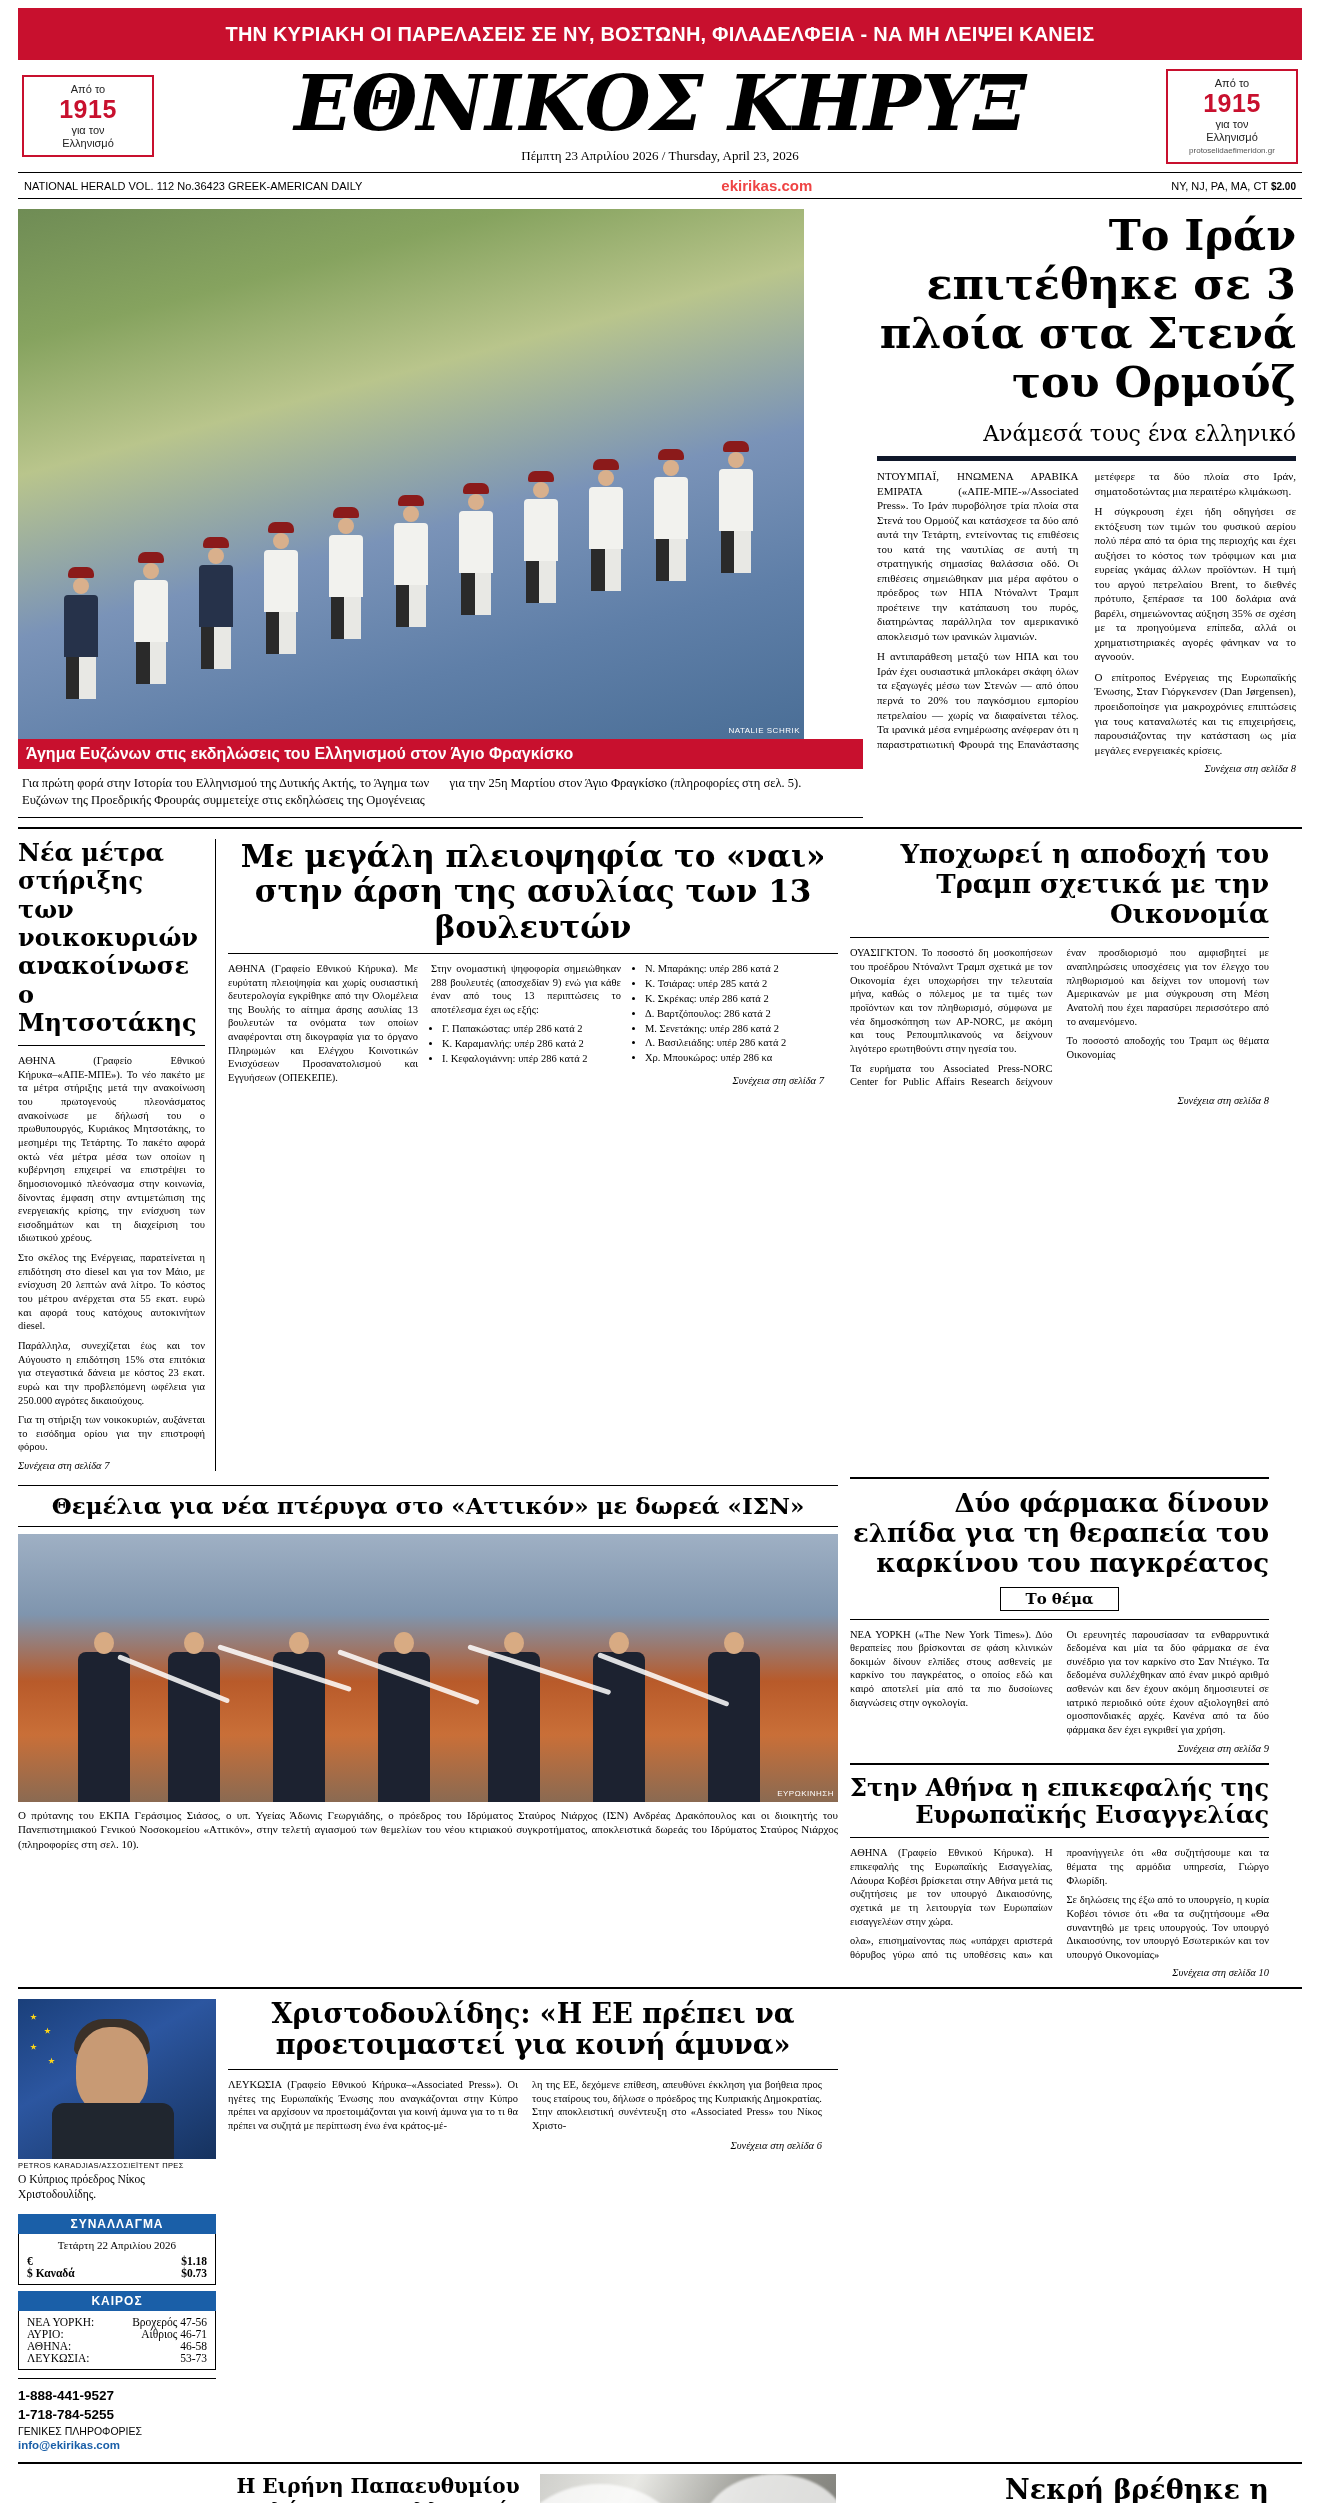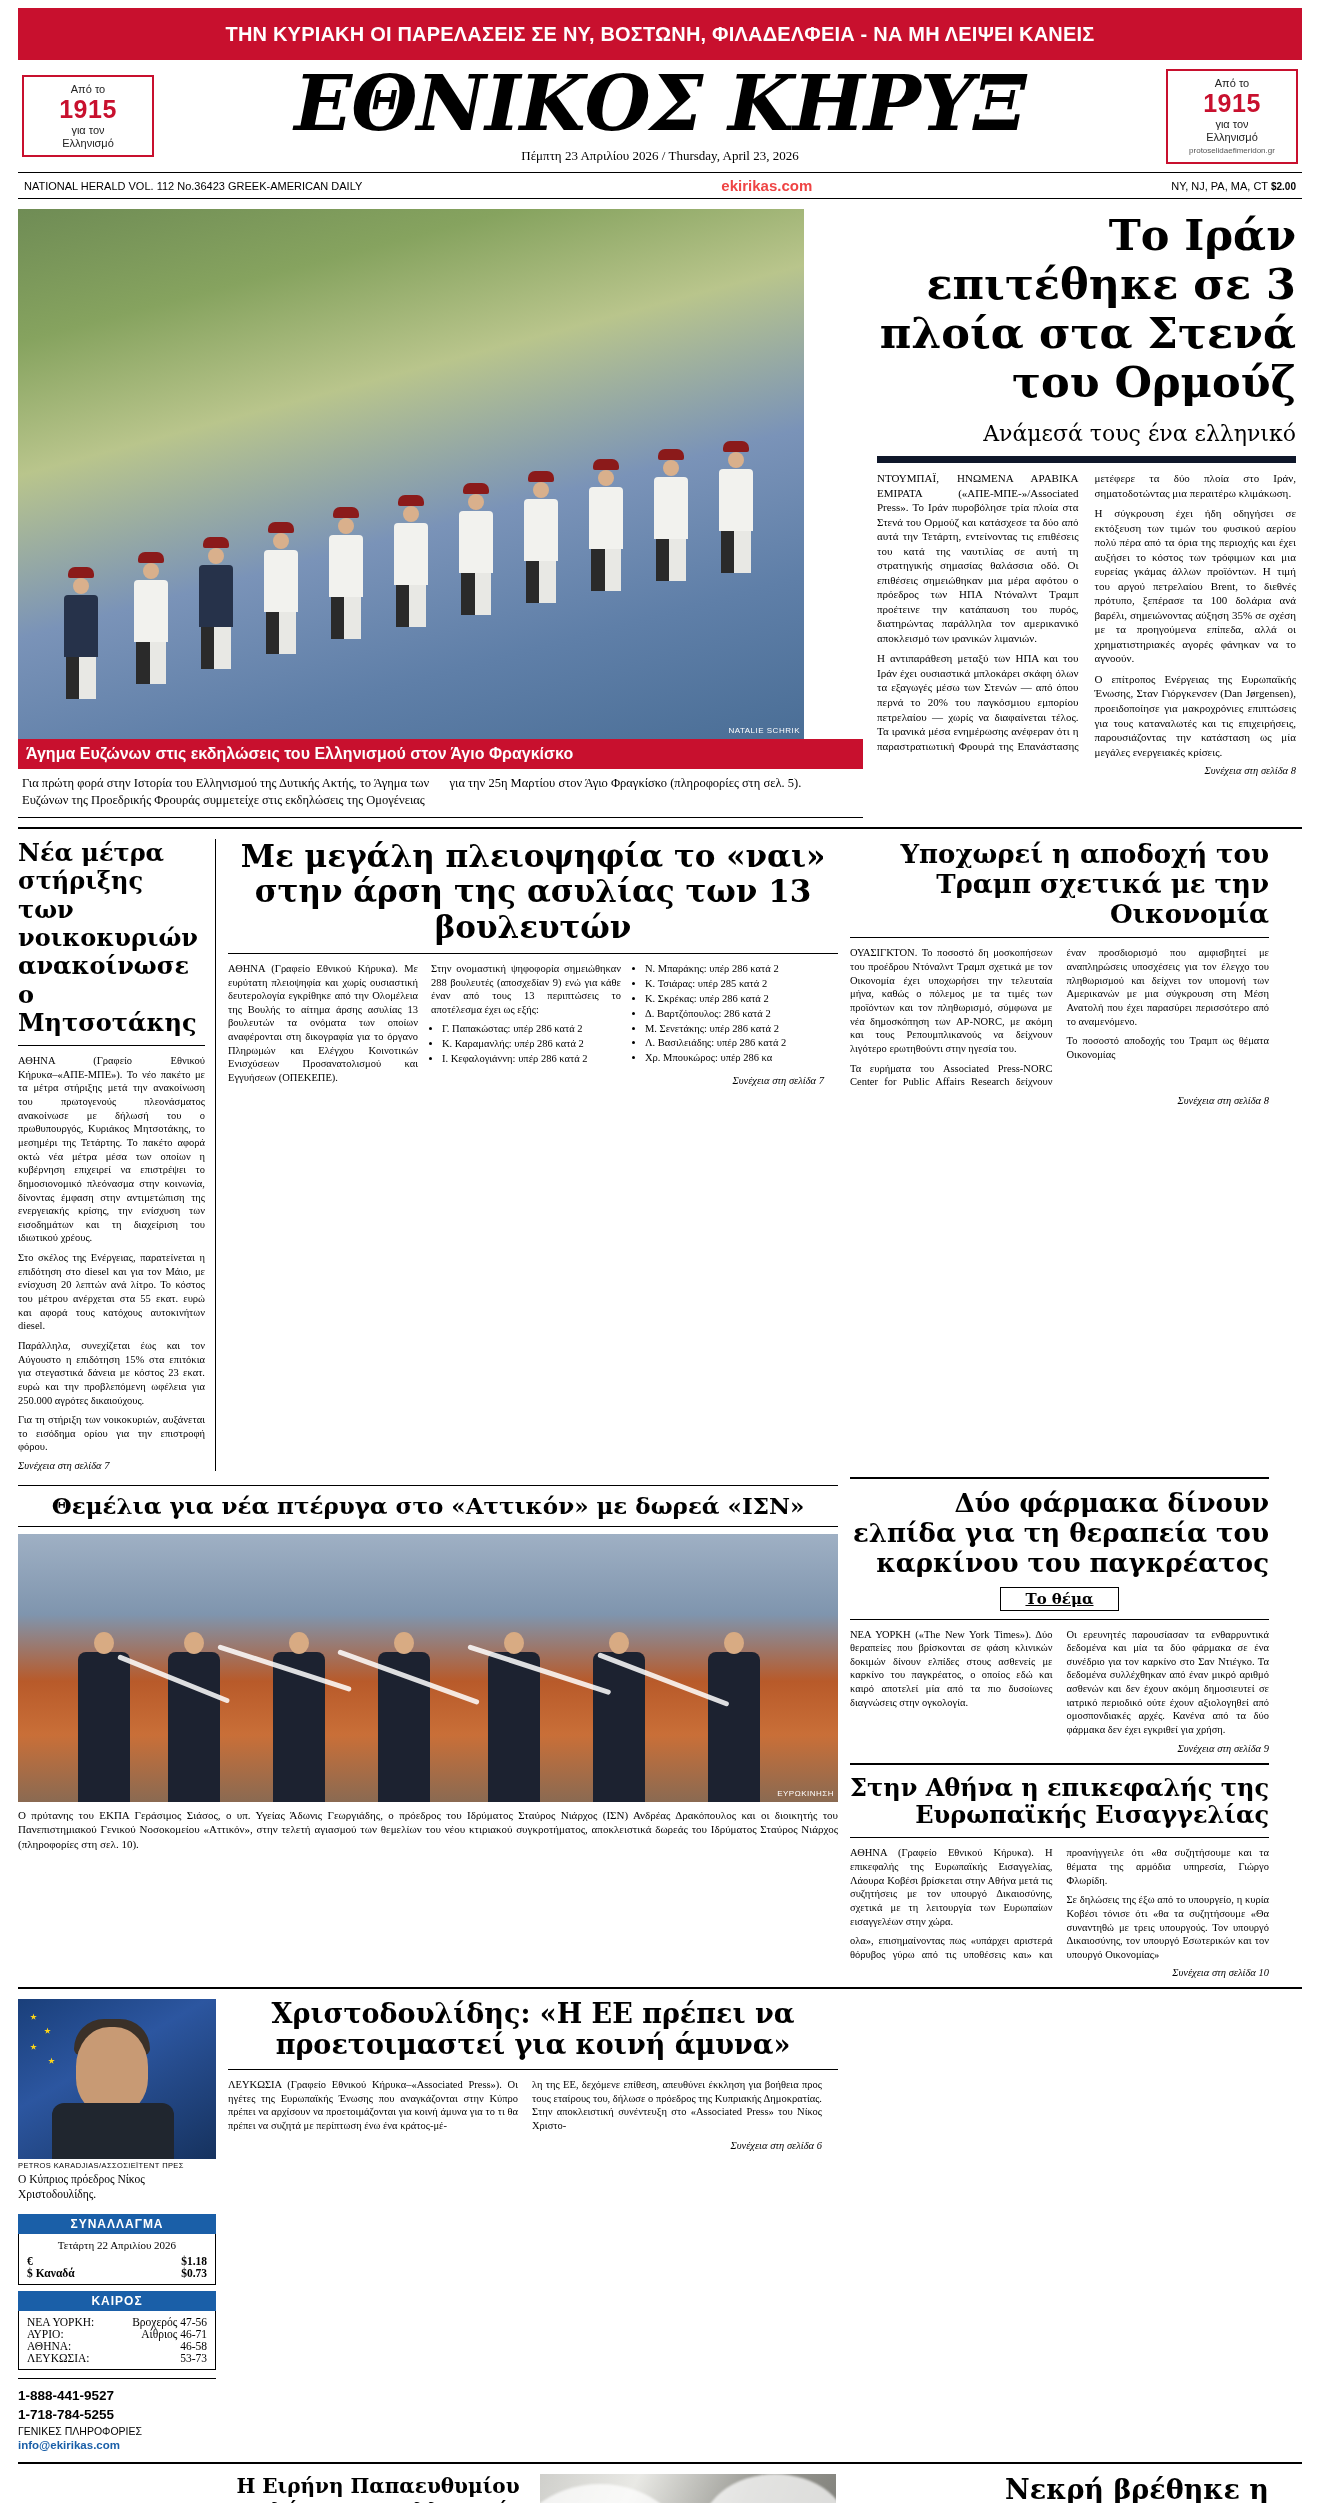--- a/index.html
+++ b/index.html
@@ -118,21 +118,21 @@
     line-height: 1.14;
     text-align: right;
     margin-top: 2px;
   }
   .hl-sub {
     font-family: "DejaVu Serif", serif;
     font-size: 22px;
     text-align: right;
     margin-top: 14px;
     padding-bottom: 10px;
-    border-bottom: 7px solid #0f172a;
+    border-bottom: 5px solid #0f172a;
   }
   .body-2col {
     column-count: 2; column-gap: 16px;
     font-size: 11px; line-height: 1.32; text-align: justify;
     margin-top: 8px;
     hyphens: auto;
   }
   .cont { font-style: italic; font-size: 10.5px; text-align: right; margin-top: 6px; }
   .cont.left { text-align: left; }
 
@@ -219,21 +219,21 @@
   .smoke-photo {
     width: 100%; height: 218px;
     background: linear-gradient(115deg,#cfcfcb 0%,#e9e9e5 25%,#9a9a94 55%,#6e6e68 100%);
     position: relative; overflow: hidden;
   }
   .smoke-photo .blob { position: absolute; background: rgba(255,255,255,.72); border-radius: 50%; filter: blur(1px); }
 
   .tothema {
     border: 1.5px solid #000; display: inline-block;
     padding: 2px 24px; font-family: "DejaVu Serif", serif;
-    font-size: 15px; font-weight: bold; text-decoration: underline;
+    font-size: 15px; font-weight: bold;
   }
   .center { text-align: center; }
 </style>
 </head>
 <body>
 
 <div class="page">
 
   <div class="top-banner">
     <span class="txt">ΤΗΝ ΚΥΡΙΑΚΗ ΟΙ ΠΑΡΕΛΑΣΕΙΣ ΣΕ ΝΥ, ΒΟΣΤΩΝΗ, ΦΙΛΑΔΕΛΦΕΙΑ - ΝΑ ΜΗ ΛΕΙΨΕΙ ΚΑΝΕΙΣ</span>

